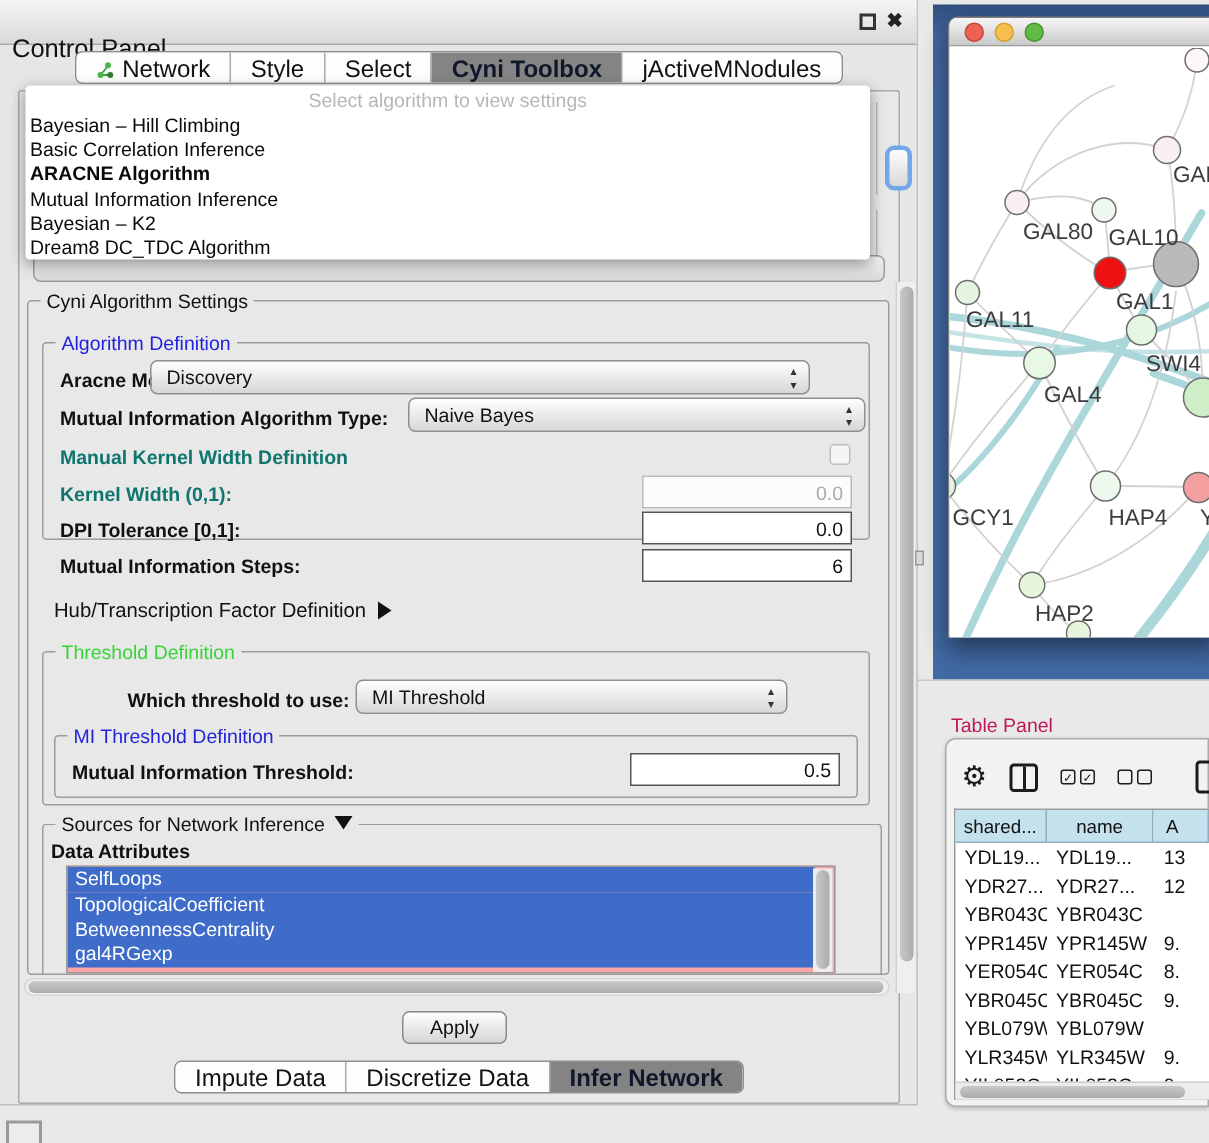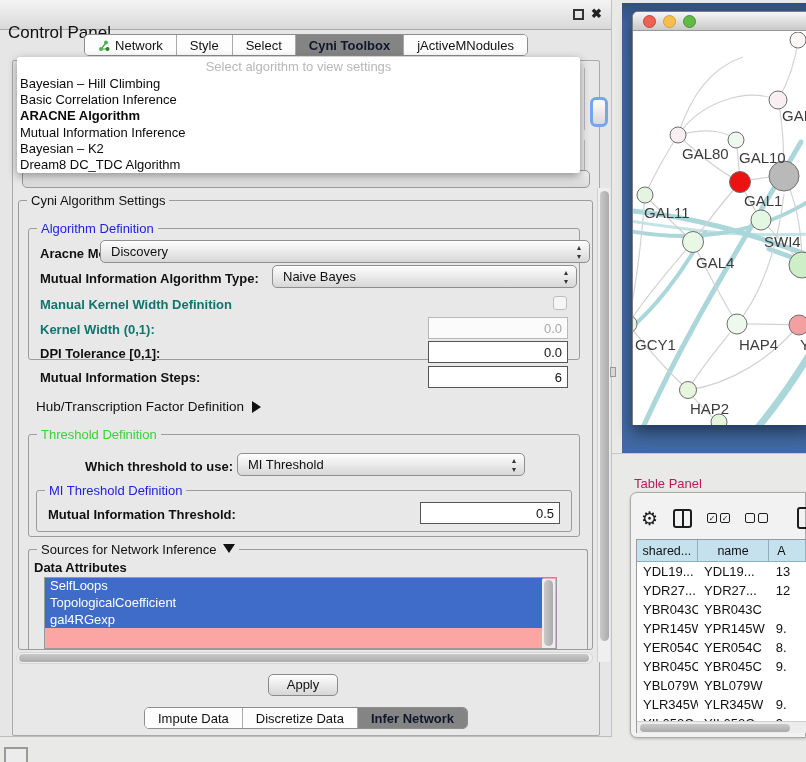--- a/index.html
+++ b/index.html
@@ -9,21 +9,21 @@
   .abs { position:absolute; }
 
   
   #control-panel { left:0; top:0; width:612px; height:737px; background:#e6e6e6; border-right:1px solid #c2c2c2; border-bottom:1px solid #bdbdbd; }
   #cp-titlebar { left:0; top:0; width:100%; height:30px; background:linear-gradient(#f4f4f4,#d9d9d9); border-bottom:1px solid #a8a8a8; }
   #cp-title { left:8px; top:7px; font-size:17px; color:#111;margin-top:16px; }
   #cp-float { left:573px; top:9px; width:11px; height:11px; border:2px solid #333; background:transparent; }
   #cp-close { left:591px; top:6px; font-size:13px; font-weight:bold; color:#222; }
 
   .tabgroup { display:flex; border:1px solid #8d8d8d; border-radius:5px; overflow:hidden; background:#fff; height:22px; }
-  .tab { padding:3px 13px 0 13px; font-size:13px; background:#fdfdfd; border-left:1px solid #aaa; white-space:nowrap; display:flex; align-items:flex-start; gap:5px; }
+  .tab { padding:3px 13px 0 13px; font-size:16px; background:#fdfdfd; border-left:1px solid #aaa; white-space:nowrap; display:flex; align-items:flex-start; gap:5px; }
   .tab:first-child { border-left:none; }
   .tab.sel { background:#848484; color:#0f172a;font-weight:bold; }
   #cp-tabs { left:0; top:34px; width:612px; display:flex; justify-content:center; }
 
   #cp-body { left:12px; top:60px; width:588px; height:676px; border:1px solid #aaa; border-radius:2px; background:#e8e8e8; }
 
   
   .frag-line { background:#b9b9b9; }
   #frag-combo-blue { left:590px; top:97px; width:18px; height:30px; border:3px solid #74a7e8; border-radius:6px; background:linear-gradient(#fdfdfd,#d8d8d8); }
   #frag-combo-bottom { left:22px; top:170px; width:568px; height:18px; border:1px solid #9a9a9a; border-radius:5px; background:linear-gradient(#f2f2f2,#d9d9d9); }
@@ -154,21 +154,21 @@
     </div>
 
     <div class="abs group" style="left:18px;top:200px;width:575px;height:450px;padding-left:28px;">
       <div class="group-label">Cyni Algorithm Settings</div>
     </div>
 
     <div class="abs group" style="left:28px;top:228px;width:552px;height:132px;">
       <div class="group-label lbl-blue">Algorithm Definition</div>
     </div>
     <div class="abs boldlbl" style="left:40px;top:246px;">Aracne Mode:</div>
-    <div class="abs combo" style="left:100px;top:240px;width:490px;">
+    <div class="abs combo" style="left:100px;top:240px;width:440px;">
       <span>Discovery</span>
       <span class="arrows">▴<br>▾</span>
     </div>
     <div class="abs boldlbl" style="left:40px;top:271px;">Mutual Information Algorithm Type:</div>
     <div class="abs combo" style="left:272px;top:265px;width:305px;">
       <span>Naive Bayes</span>
       <span class="arrows">▴<br>▾</span>
     </div>
     <div class="abs boldlbl graylbl" style="left:40px;top:297px;">Manual Kernel Width Definition</div>
     <div class="abs checkbox" style="left:553px;top:296px;"></div>
@@ -197,20 +197,21 @@
     <div class="abs boldlbl" style="left:48px;top:507px;">Mutual Information Threshold:</div>
     <div class="abs tfield" style="left:420px;top:502px;width:140px;">0.5</div>
 
     <div class="abs group" style="left:28px;top:549px;width:560px;height:101px;border-bottom:none;border-radius:3px 3px 0 0;">
       <div class="group-label"><span>Sources for Network Inference</span><span class="tri-down"></span></div>
     </div>
     <div class="abs boldlbl" style="left:34px;top:560px;">Data Attributes</div>
     <div id="attr-list" class="abs">
       <div class="attr-item">SelfLoops</div>
       <div class="attr-item">TopologicalCoefficient</div>
+      <div class="attr-item">BetweennessCentrality</div>
       <div class="attr-item">gal4RGexp</div>
       <div class="abs" style="right:1px;top:1px;width:13px;height:69px;background:#ededed;">
         <div class="sb-thumb" style="position:absolute;left:2px;top:1px;width:9px;height:66px;"></div>
       </div>
     </div>
 
     <div class="abs" style="left:16px;top:652px;width:577px;height:12px;background:#efefef;border:1px solid #d6d6d6;border-radius:6px;">
       <div class="sb-thumb-h" style="position:absolute;left:2px;top:1px;width:570px;height:8px;"></div>
     </div>
 

